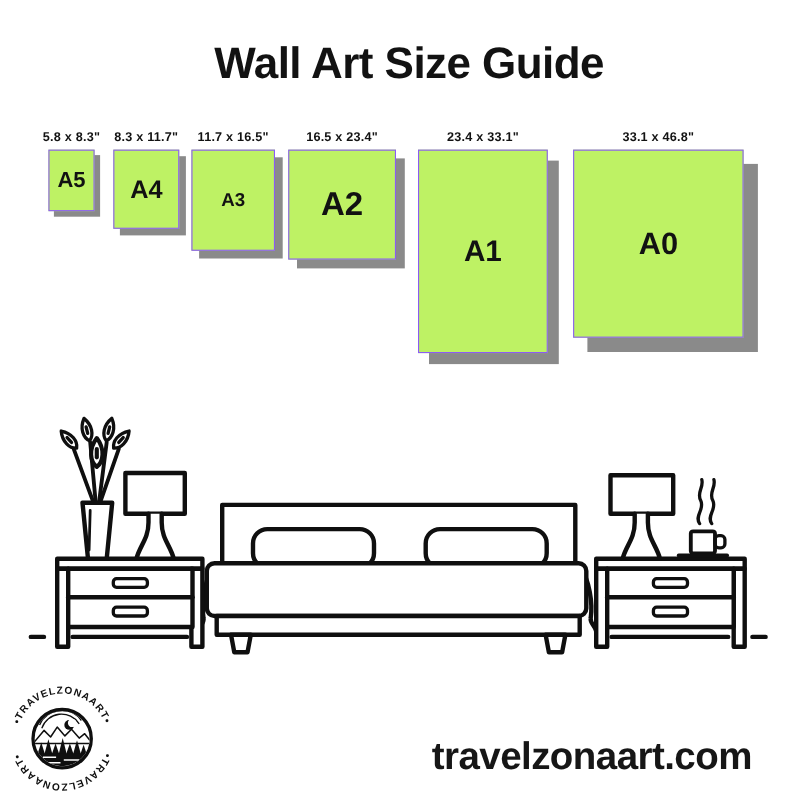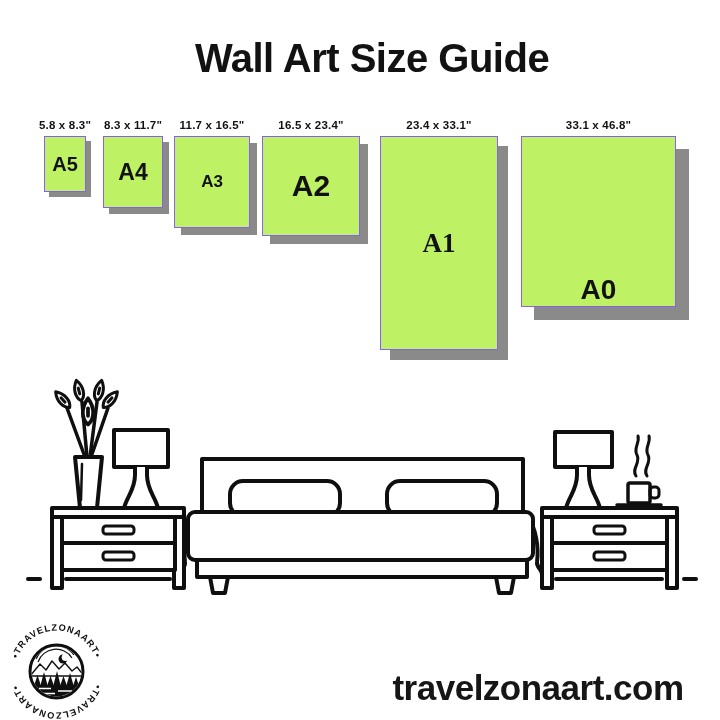--- a/index.html
+++ b/index.html
@@ -24,23 +24,23 @@
   }
   .p-a5{left:14px;width:102px;}
   .p-a5 .sheet{width:42px;height:56px;box-shadow:5px 5px 0 #8a8a8a;font-size:20px;}
   .p-a4{left:73px;width:120px;}
   .p-a4 .sheet{width:60px;height:72px;box-shadow:6px 6px 0 #8a8a8a;font-size:23px;}
   .p-a3{left:144px;width:136px;}
   .p-a3 .sheet{width:76px;height:92px;box-shadow:7px 7px 0 #8a8a8a;font-size:17px;}
   .p-a2{left:232px;width:158px;}
   .p-a2 .sheet{width:98px;height:100px;box-shadow:8px 8px 0 #8a8a8a;font-size:30px;}
   .p-a1{left:350px;width:178px;}
-  .p-a1 .sheet{width:118px;height:214px;box-shadow:10px 10px 0 #8a8a8a;font-size:27px;font-family:Liberation Serif, serif;}
+  .p-a1 .sheet{width:118px;height:185px;box-shadow:10px 10px 0 #8a8a8a;font-size:27px;}
   .p-a0{left:491px;width:215px;}
-  .p-a0 .sheet{width:155px;height:171px;box-shadow:13px 13px 0 #8a8a8a;font-size:28px;align-items:flex-end;}
+  .p-a0 .sheet{width:155px;height:171px;box-shadow:13px 13px 0 #8a8a8a;font-size:28px;}
   .scene{position:absolute;left:0;top:0;width:720px;height:720px;}
   .logo{position:absolute;left:6px;top:618px;width:102px;height:102px;}
   .website{
     position:absolute;left:368px;top:668px;width:340px;text-align:center;
     font-size:35px;font-weight:bold;color:#161616;letter-spacing:-0.5px;
   }
 </style>
 </head>
 <body>
 

